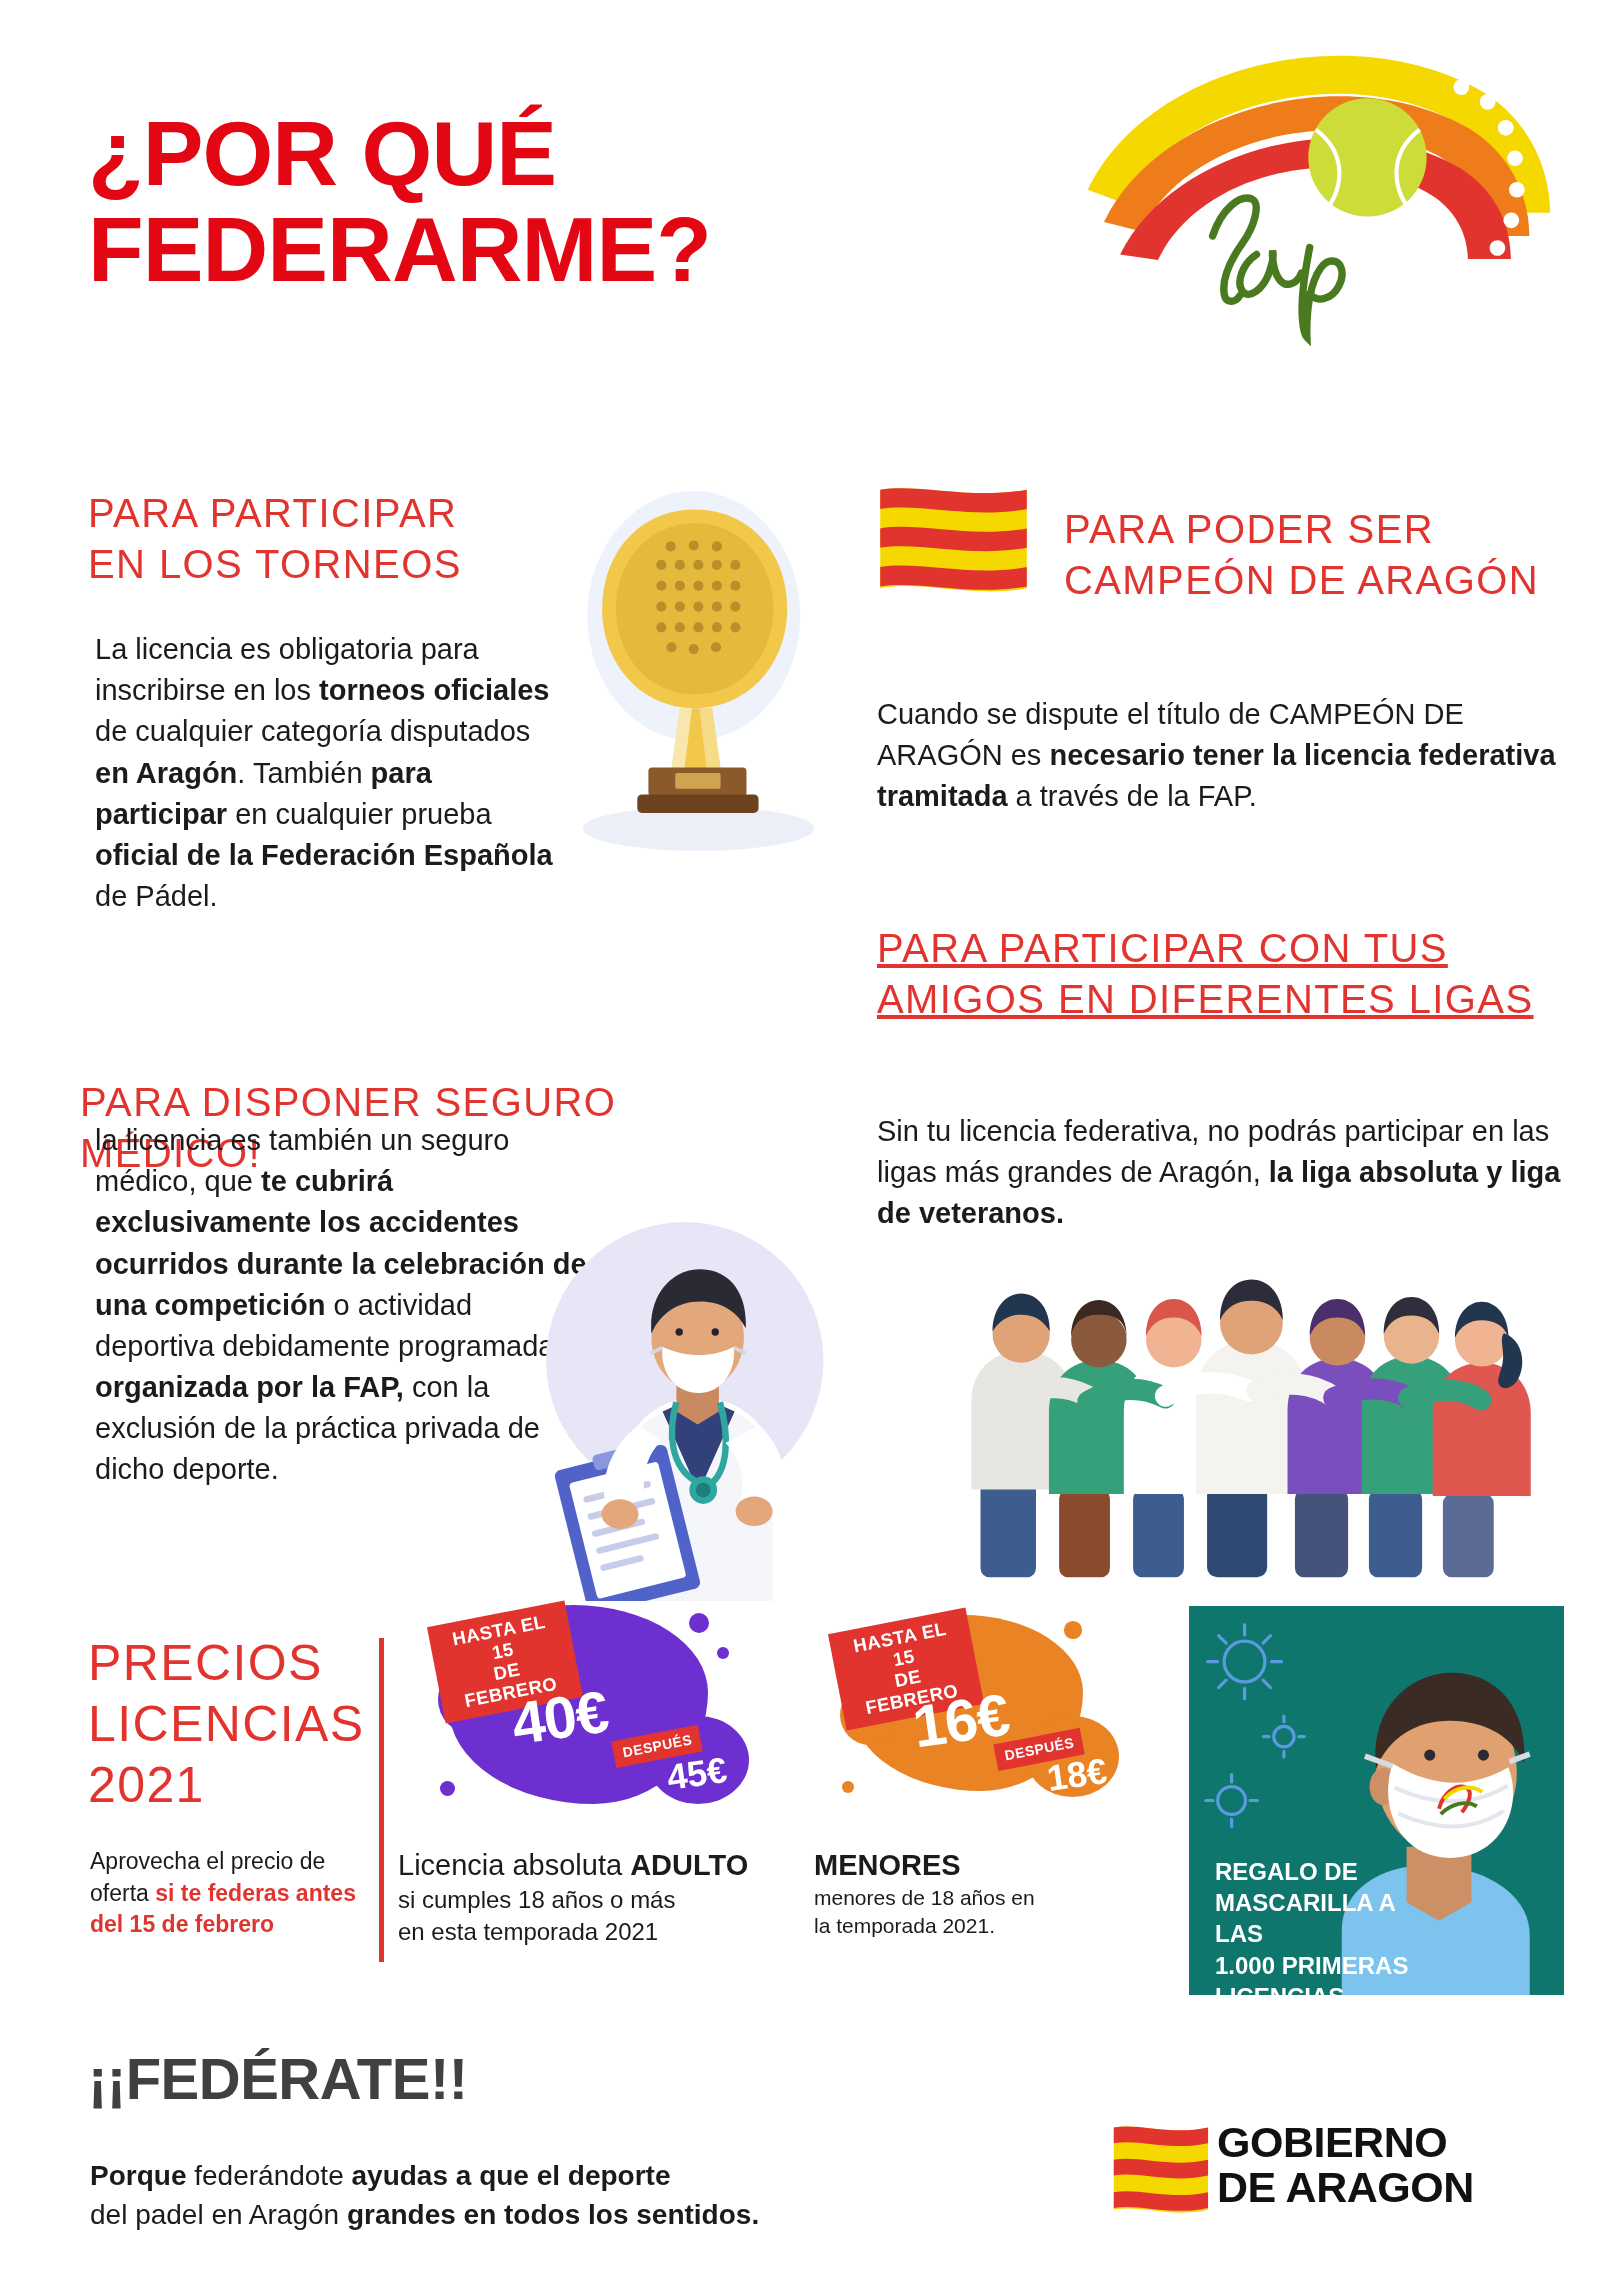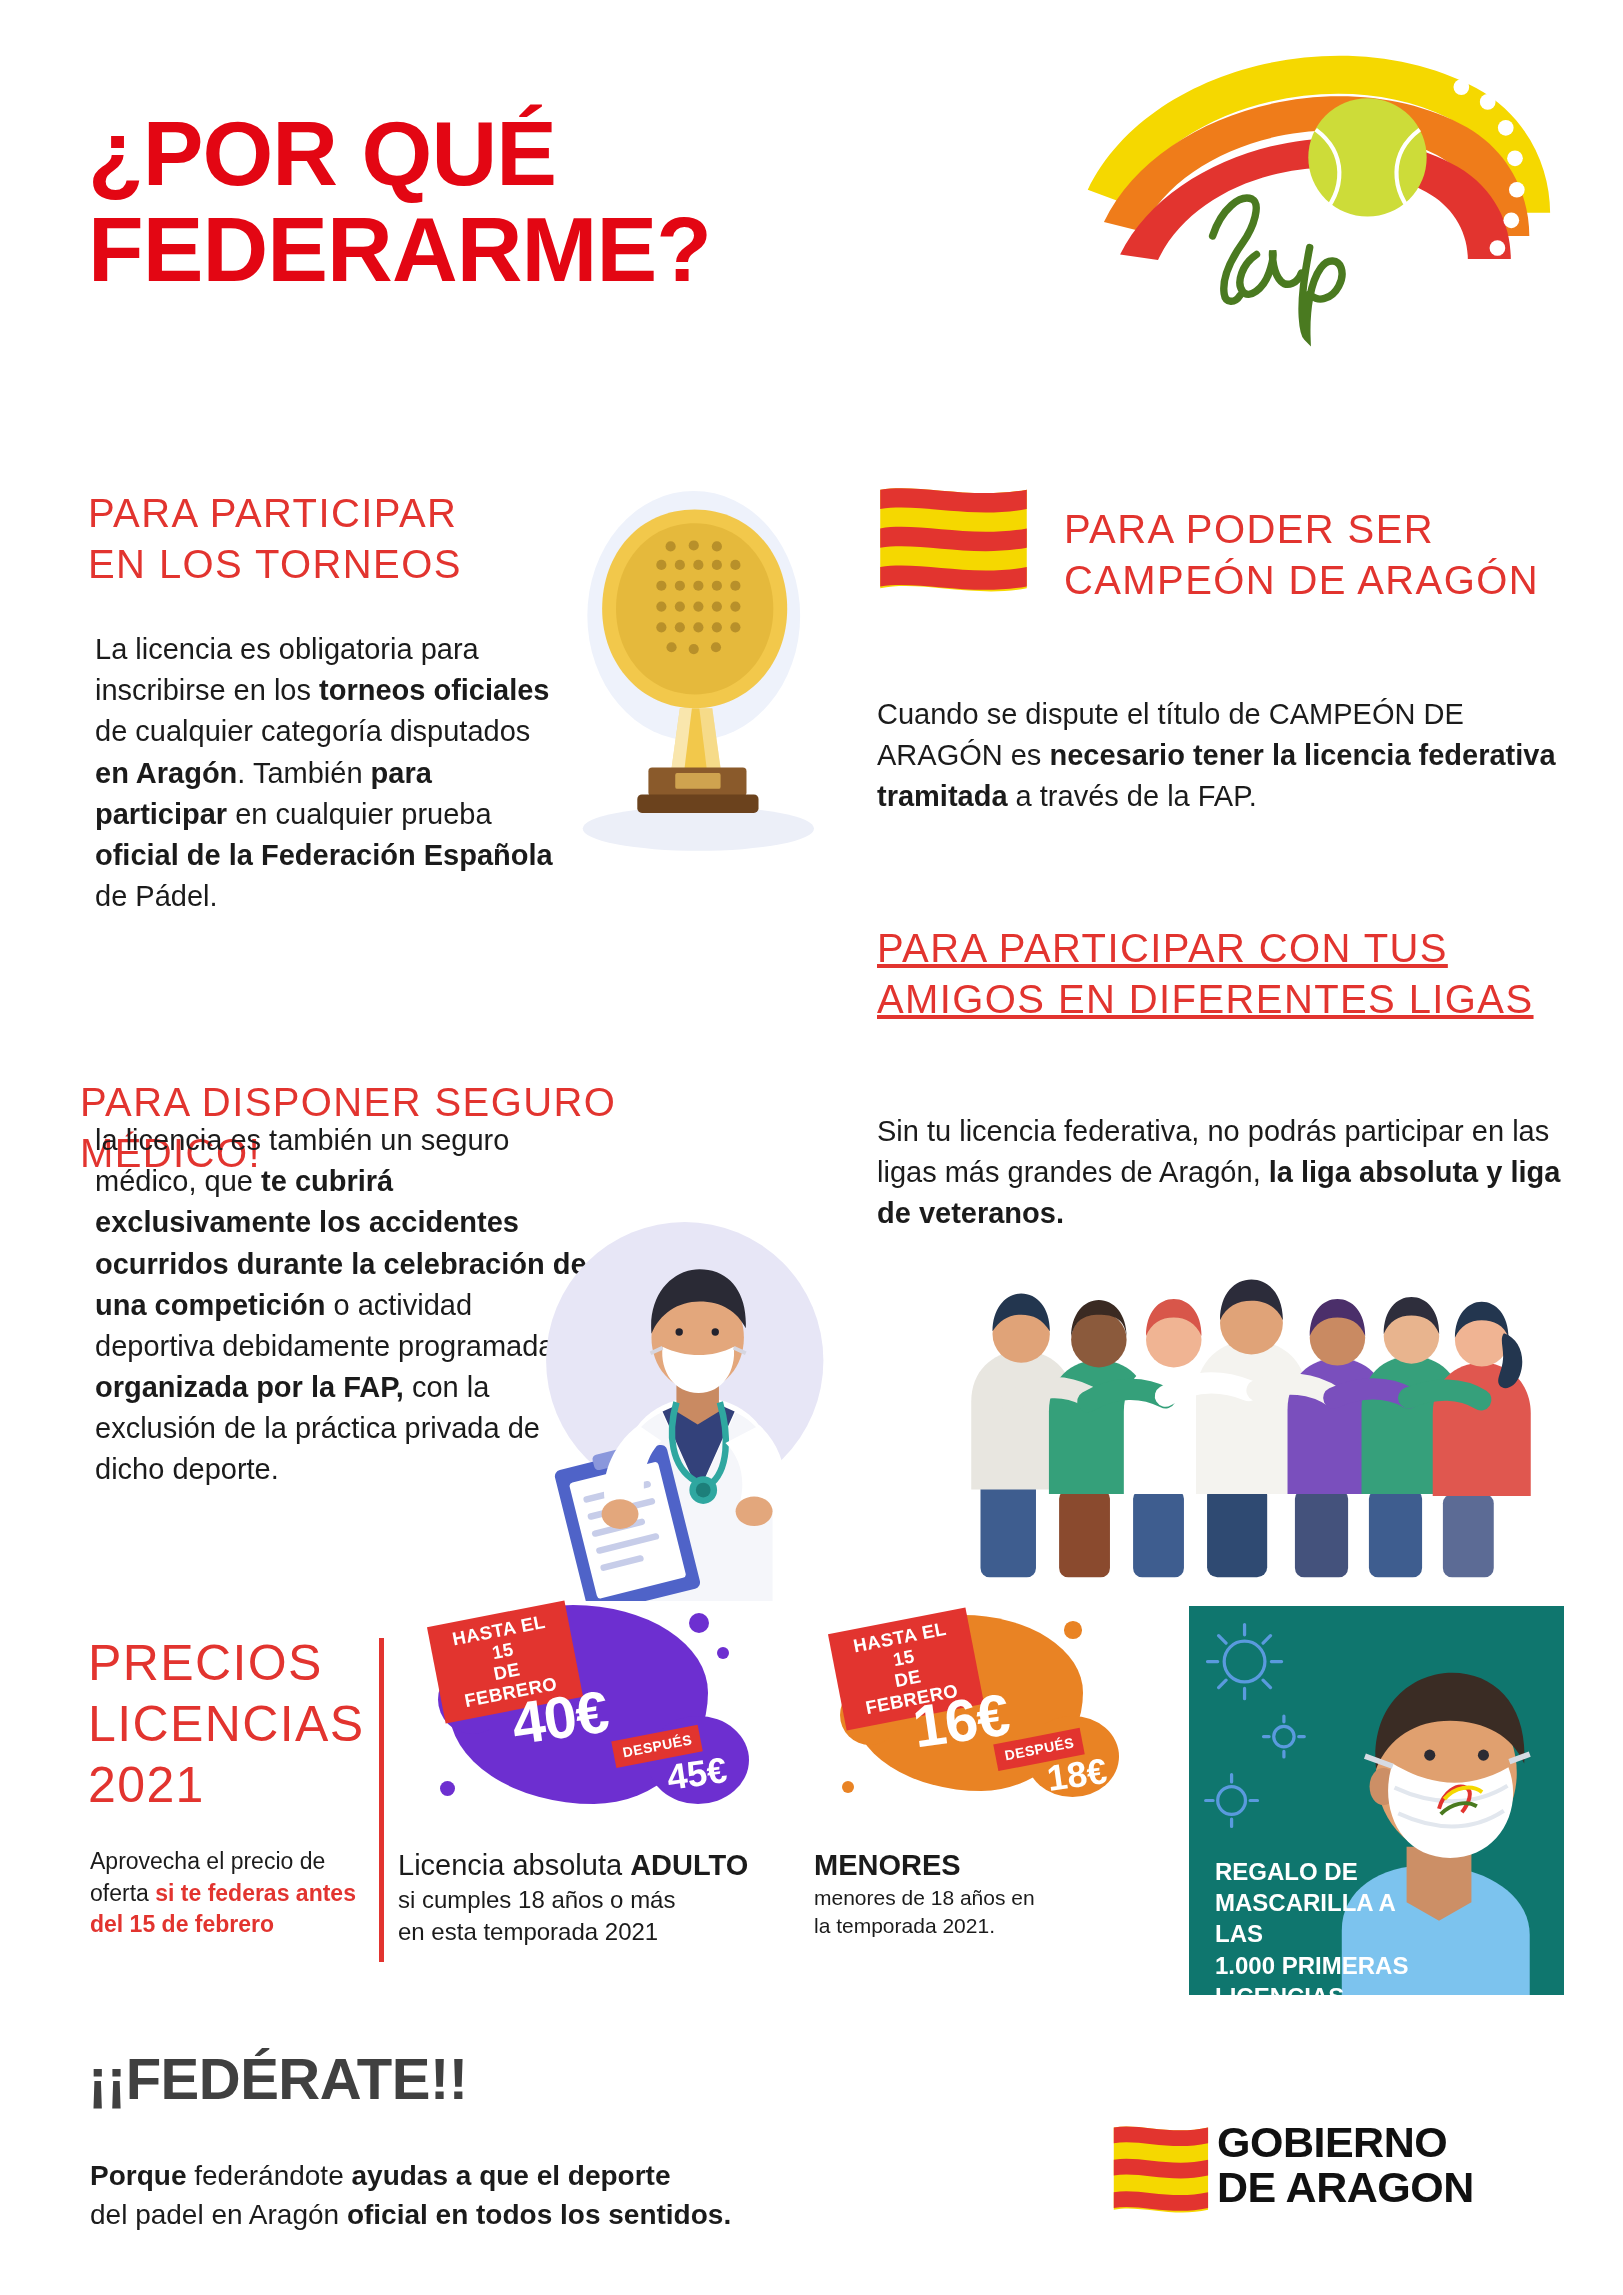--- a/index.html
+++ b/index.html
@@ -488,21 +488,21 @@
         <path d="M4 52 c 24 -24 58 -32 82 -18" stroke="#4a7a20" stroke-width="9" fill="none"></path>
       </g>
 
       <circle cx="520" cy="322" r="12" fill="#2b2b33"></circle>
       <circle cx="636" cy="322" r="12" fill="#2b2b33"></circle>
     </svg>
     <div class="promo-text">REGALO DE<br>MASCARILLA A LAS<br>1.000 PRIMERAS<br>LICENCIAS</div>
   </div>
 
   <div id="federate">¡¡FEDÉRATE!!</div>
-  <div id="footer-text"><b>Porque</b> federándote <b>ayudas a que el deporte</b><br>del padel en Aragón <b>oficial en todos los sentidos.</b></div>
+  <div id="footer-text"><b>Porque</b> federándote <b>ayudas a que el deporte</b><br>del padel en Aragón <b>grandes en todos los sentidos.</b></div>
 
   <div class="gob">
     <svg viewBox="0 0 980 220" width="453" height="102" style="position:absolute;left:0;top:0;">
       <path d="M6 18 C 60 8 130 36 210 18 L 210 196 C 134 214 62 184 6 196 Z" fill="#f5d800"></path>
       <g fill="#e2342f">
         <path d="M6 18 C 60 8 130 36 210 18 L210 52 C 130 70 60 42 6 52 Z"></path>
         <path d="M6 88 C 60 78 130 106 210 88 L210 122 C 130 140 60 112 6 122 Z"></path>
         <path d="M6 158 C 60 148 130 176 210 158 L210 192 C 130 210 60 182 6 192 Z"></path>
       </g>
     </svg>

